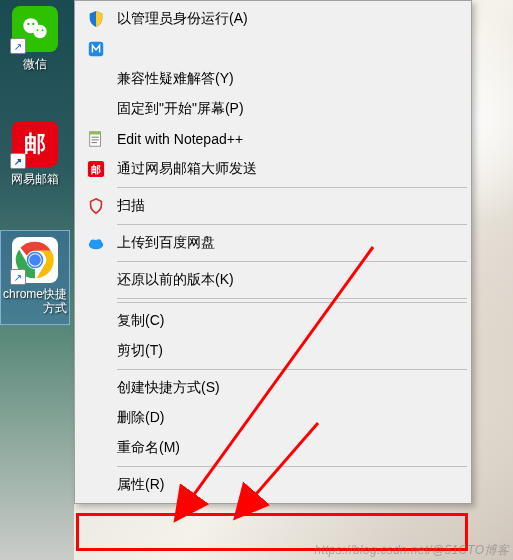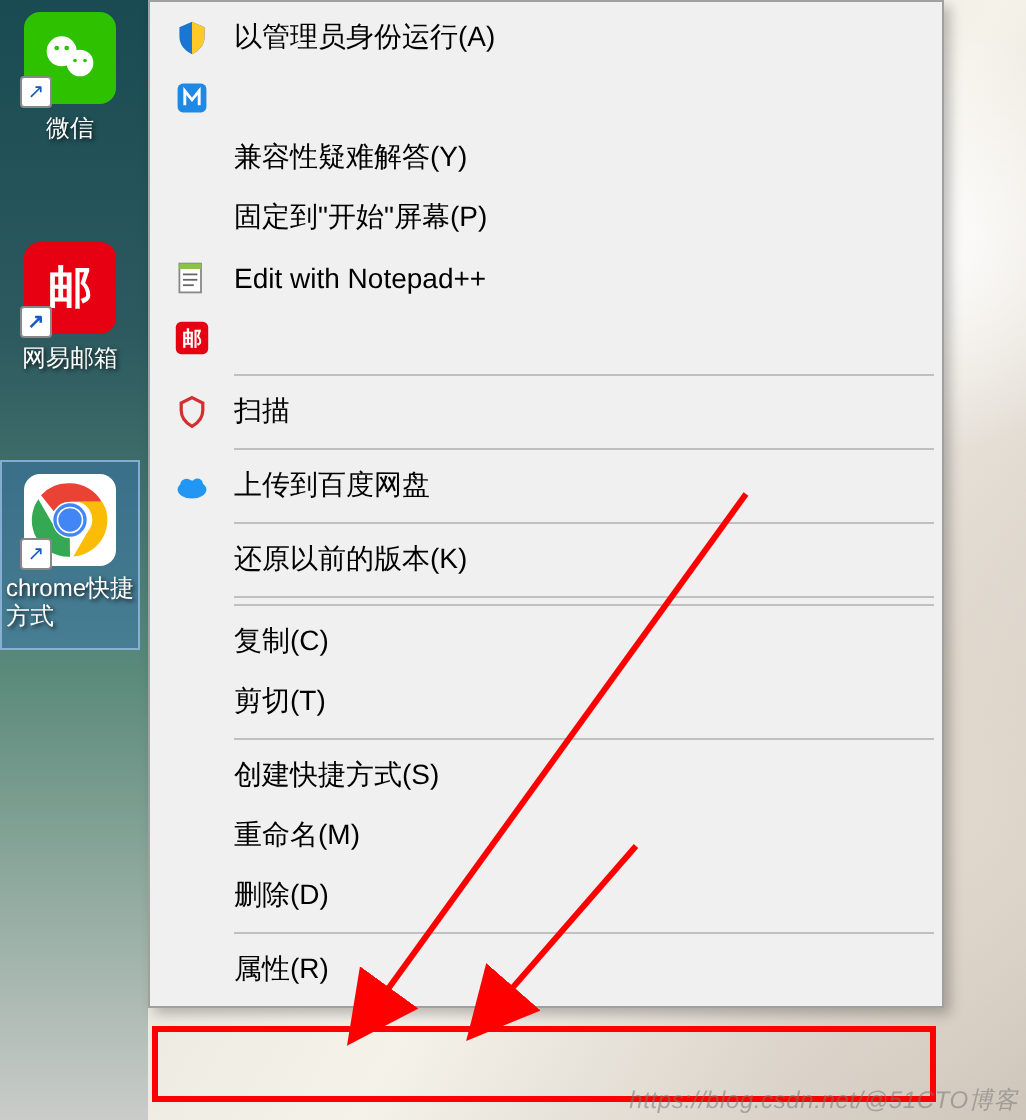--- a/index.html
+++ b/index.html
@@ -36,21 +36,21 @@
     display: flex; align-items: center; justify-content: center;
   }
   .shortcut-arrow {
     position: absolute; left: -2px; bottom: -2px;
     width: 16px; height: 16px; background: #fff; border: 1px solid #888;
     border-radius: 2px;
     display: flex; align-items: center; justify-content: center;
     font-size: 10px; color: #1259c3;
   }
   .icon-label {
-    font-size: 12px; color: #fff; text-align: left; margin-top: 4px;
+    font-size: 12px; color: #fff; text-align: right; margin-top: 4px;
     text-shadow: 1px 1px 2px rgba(0,0,0,.8);
     white-space: nowrap;
   }
   .wechat { background: #2dc100; }
   .wechat svg { width: 30px; height: 30px; }
   .netmail { background: #e60012; color: #fff; font-weight: bold; font-size: 22px; }
   .chrome { background: #fff; }
   .chrome svg { width: 40px; height: 40px; }
 
   .context-menu {
@@ -195,20 +195,21 @@
     <span class="mi-label">Edit with Notepad++</span>
   </div>
 
   <div class="menu-item">
     <span class="mi-icon">
       <svg width="18" height="18" viewBox="0 0 20 20">
           <rect x="1" y="1" width="18" height="18" rx="3" fill="#e60012"></rect>
           <text x="10" y="14" font-size="11" fill="#fff" text-anchor="middle" font-weight="bold">邮</text>
         </svg>
     </span>
+    <span class="mi-label">通过网易邮箱大师发送</span>
   </div>
 
   <div class="separator"></div>
 
   <div class="menu-item">
     <span class="mi-icon">
       <svg width="18" height="18" viewBox="0 0 20 20">
           <path d="M10 2l6 3v4c0 4-2.5 7-6 9-3.5-2-6-5-6-9V5z" fill="none" stroke="#d32f2f" stroke-width="1.8"></path>
         </svg>
     </span>
@@ -253,26 +254,26 @@
 
   <div class="separator"></div>
 
   <div class="menu-item">
     <span class="mi-icon"></span>
     <span class="mi-label">创建快捷方式(S)</span>
   </div>
 
   <div class="menu-item">
     <span class="mi-icon"></span>
+    <span class="mi-label">删除(D)</span>
+  </div>
+
+  <div class="menu-item">
+    <span class="mi-icon"></span>
     <span class="mi-label">重命名(M)</span>
-  </div>
-
-  <div class="menu-item">
-    <span class="mi-icon"></span>
-    <span class="mi-label">删除(D)</span>
   </div>
 
   <div class="separator"></div>
 
   <div class="menu-item">
     <span class="mi-icon"></span>
     <span class="mi-label">属性(R)</span>
   </div>
 </div>
 

